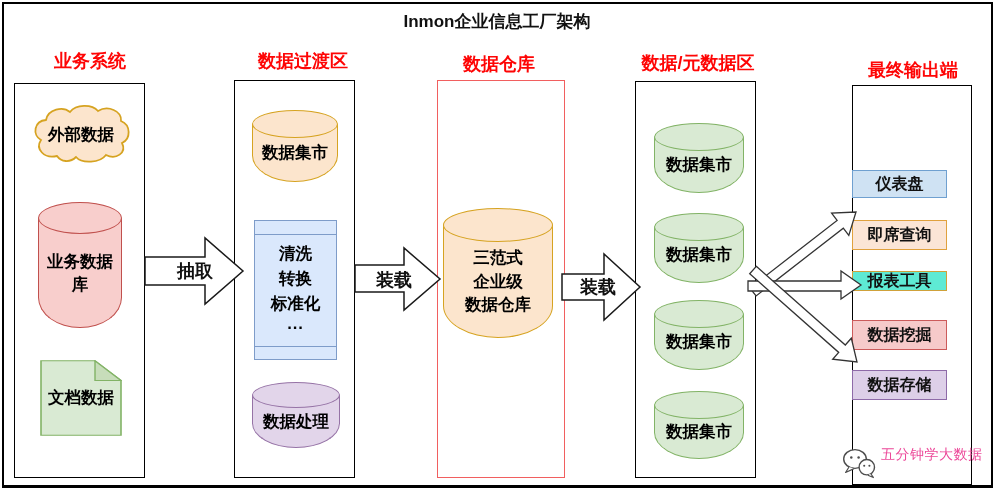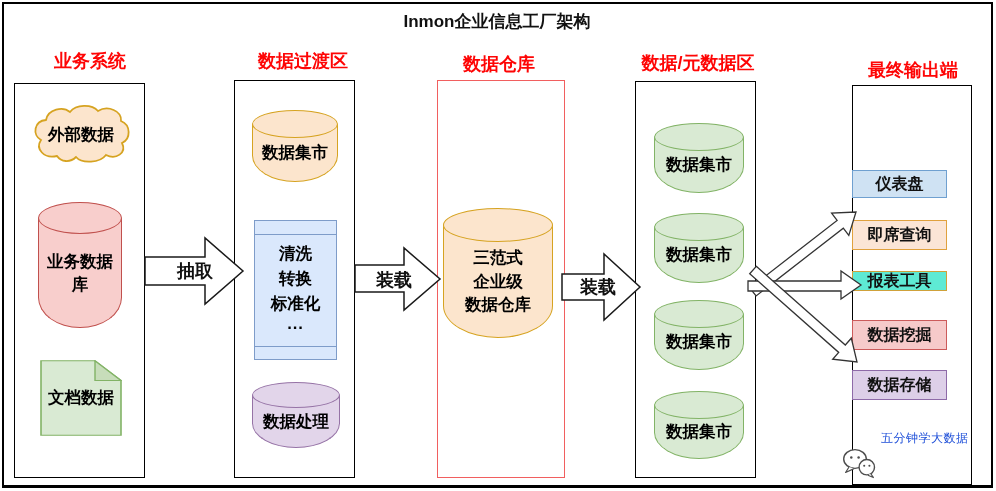--- a/index.html
+++ b/index.html
@@ -35,21 +35,21 @@
   .etl .band-b { position:absolute; bottom:0; left:0; right:0; height:13px; border-top:1.4px solid #7e9cc9; }
   .etl .lbl { position:absolute; left:0; right:0; top:14px; bottom:13px; line-height:1.5; }
 
   
   .obox { position:absolute; left:852px; width:95px; display:flex; align-items:center; justify-content:center;
           font-size:16px; font-weight:600; color:#111; border:1.6px solid; white-space:nowrap; }
 
   .overlay { position:absolute; left:0; top:0; pointer-events:none; }
   .flow-lbl { position:absolute; transform:translate(-50%,-50%); font-weight:700; font-size:18px; color:#111; white-space:nowrap; }
 
-  .brand { position:absolute; left:881px; top:438px; transform:translateY(-50%); font-size:12px; color:#1d4ed8; white-space:nowrap; letter-spacing:.5px; }
+  .brand { position:absolute; left:881px; top:455px; transform:translateY(-50%); font-size:14px; color:#ec4899; white-space:nowrap; letter-spacing:.5px; }
   .wechat { position:absolute; left:842px; top:448px; width:35px; height:31px; }
 </style>
 </head>
 <body>
 
 <div class="canvas">
   <div class="frame"></div>
 
   <div class="title">Inmon企业信息工厂架构</div>
 

